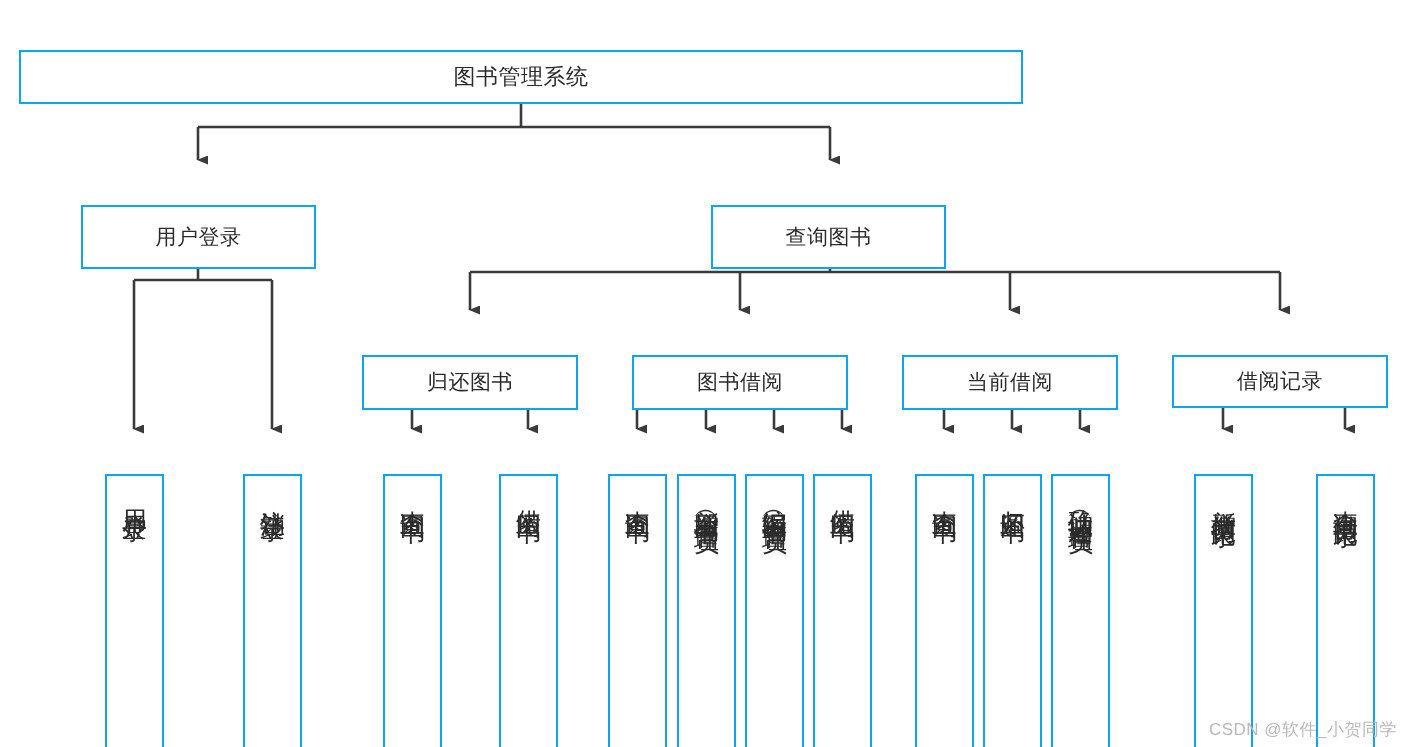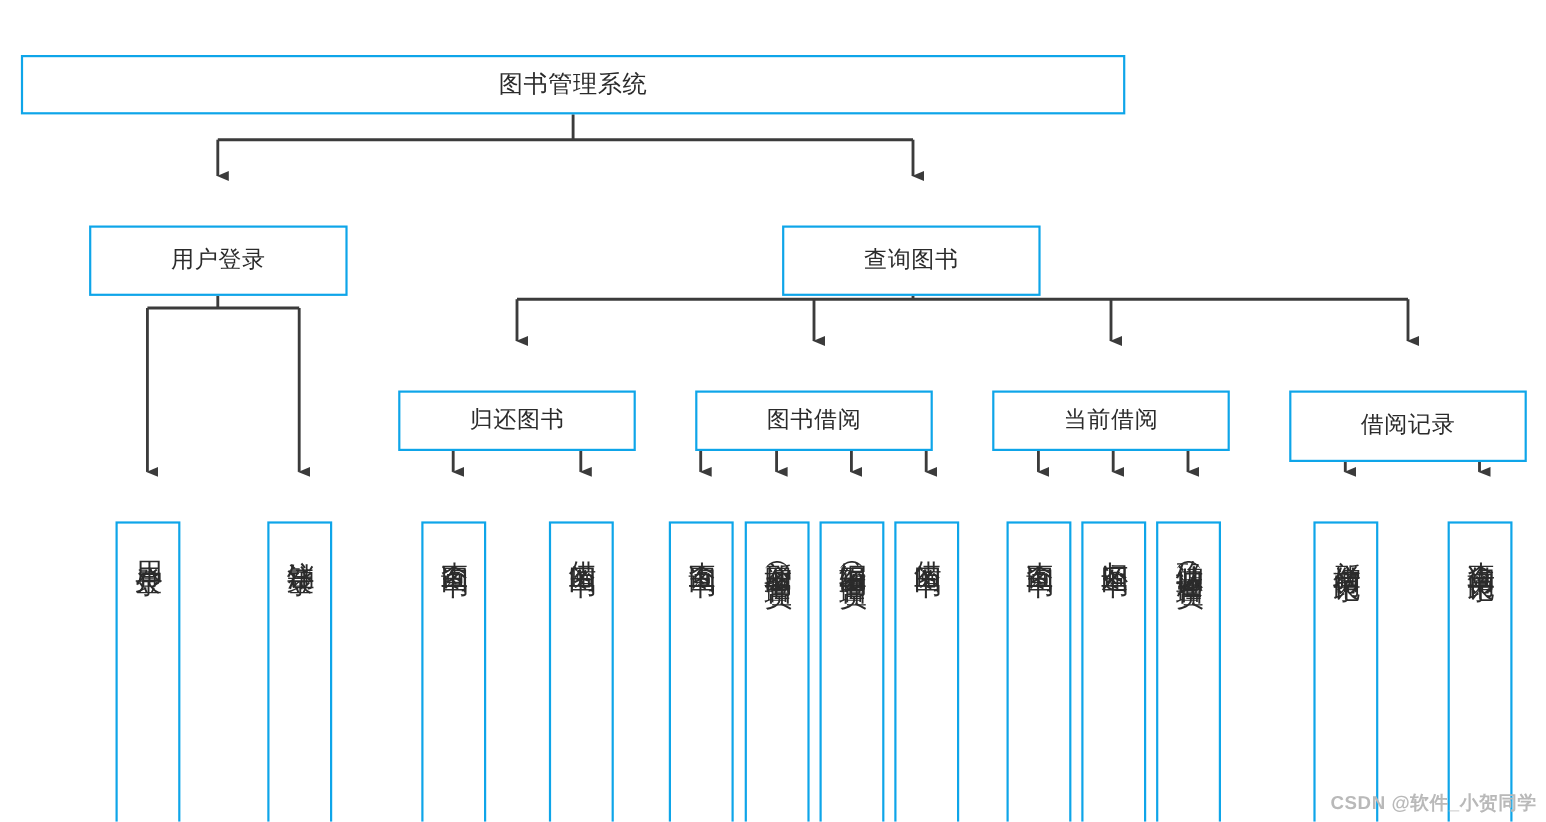--- a/index.html
+++ b/index.html
@@ -67,21 +67,20 @@
   }
   .watermark {
     position: absolute;
     right: 8px;
     bottom: 6px;
     font-size: 17px;
     color: #b9b9b9;
     letter-spacing: 0.5px;
     z-index: 3;
     user-select: none;
-    font-weight: bold;
   }
 </style>
 </head>
 <body>
 
 <div id="canvas">
 
   <svg id="edges" viewBox="0 0 1405 747" xmlns="http://www.w3.org/2000/svg">
     <defs>
       <marker id="arrowhead" markerWidth="9" markerHeight="11" refX="4.5" refY="10" orient="auto" markerUnits="userSpaceOnUse">
@@ -148,21 +147,21 @@
 
   <div class="node horiz" style="left:362px; top:318px; width:216px; height:55px;">
     <span class="node-label">归还图书</span>
   </div>
   <div class="node horiz" style="left:902px; top:318px; width:216px; height:55px;">
     <span class="node-label">当前借阅</span>
   </div>
   <div class="node horiz" style="left:632px; top:318px; width:216px; height:55px;">
     <span class="node-label">图书借阅</span>
   </div>
-  <div class="node horiz" style="left:1172px; top:318px; width:216px; height:65px;">
+  <div class="node horiz" style="left:1172px; top:318px; width:216px; height:53px;">
     <span class="node-label">借阅记录</span>
   </div>
 
   <div class="node vert" style="left:105px; top:437px; width:59px; height:297px;">
     <span class="node-label">用户登录</span>
   </div>
   <div class="node vert" style="left:243px; top:437px; width:59px; height:297px;">
     <span class="node-label">注销登录</span>
   </div>
 

